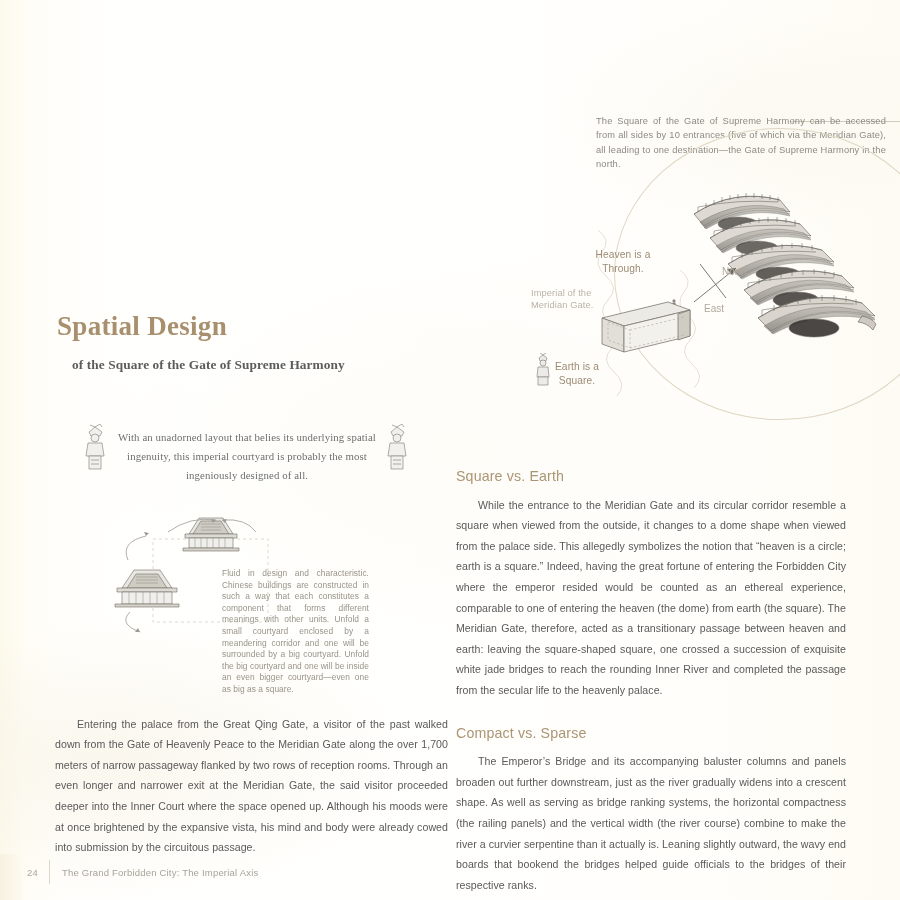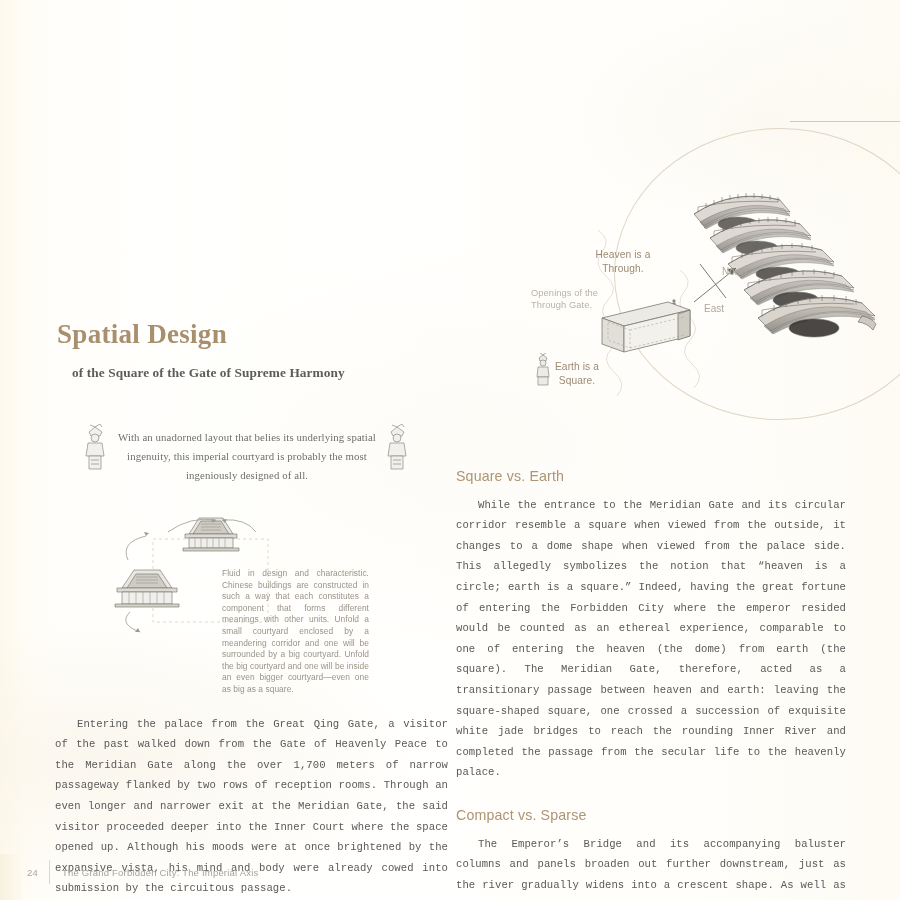--- a/index.html
+++ b/index.html
@@ -133,21 +133,21 @@
     left: 57px;
     top: 308px;
     width: 400px;
   }
   #page-title {
     font-family: "Liberation Serif", serif;
     font-weight: bold;
     font-size: 27px;
     color: #a8906f;
     letter-spacing: 0.3px;
-    margin: 12px 0 7px 0;
+    margin: 4px 0 7px 0;
     line-height: 1.1;
   }
   #page-subtitle {
     font-family: "Liberation Serif", serif;
     font-weight: bold;
     font-size: 13.3px;
     color: #5c5c5c;
     letter-spacing: 0.1px;
     margin: 15px;
   }
@@ -188,21 +188,21 @@
   }
 
   
   .body-para {
     font-size: 10.6px;
     line-height: 20.6px;
     color: #59595a;
     text-align: justify;
     letter-spacing: 0.05px;
   }
-  .body-para.indent { text-indent: 22px; font-family: Liberation Mono, monospace; }
+  .body-para.indent { text-indent: 22px; }
 
   #left-body {
     position: absolute;
     left: 55px;
     top: 703px;
     width: 393px;
   }
 
   #right-col {
     position: absolute;
@@ -261,20 +261,21 @@
   }
 </style>
 </head>
 <body>
 
 <div id="page">
 
   <div id="paper-texture"></div>
 
   <div id="top-caption-leader"></div>
+  <div id="top-caption">The Square of the Gate of Supreme Harmony can be accessed from all sides by 10 entrances (five of which via the Meridian Gate), all leading to one destination—the Gate of Supreme Harmony in the north.</div>
 
   <div id="plan-circle"></div>
 
   <svg style="position:absolute;left:540px;top:190px;width:360px;height:260px;" viewBox="0 0 360 260">
     <g fill="none" stroke="#e3ddd0" stroke-width="0.9">
       <path d="M58 40 q14 10 4 22 q-10 12 4 24 q14 12 2 24 q-12 12 2 24 q14 12 2 24 q-12 12 2 24 q14 12 3 24"></path>
       <path d="M140 80 q14 10 4 22 q-10 12 4 24 q14 12 2 24 q-12 12 2 24 q14 12 2 24"></path>
     </g>
   </svg>
 
@@ -361,21 +362,21 @@
   <div id="label-north">North</div>
   <div id="label-east">East</div>
 
   <svg id="fig-tiny-circle" class="figurine" viewBox="0 0 6 10">
     <ellipse cx="3" cy="2" rx="1.6" ry="1.8" fill="#8d8a84"></ellipse>
     <rect x="1.4" y="3.6" width="3.2" height="5.4" rx="1" fill="#8d8a84"></rect>
   </svg>
 
   <div id="label-heaven" class="diagram-label">Heaven is a Through.</div>
   <div id="label-earth" class="diagram-label">Earth is a Square.</div>
-  <div id="label-openings">Openings of the Through Gate.</div>
+  <div id="label-openings">Imperial of the Meridian Gate.</div>
 
   <svg id="gate-box" viewBox="0 0 100 62">
     <g stroke="#7c7970" stroke-width="0.8" fill="none">
 
       <path d="M6 22 L72 6 L94 14 L28 30 Z" fill="#eceae4"></path>
 
       <path d="M6 22 L28 30 L28 56 L6 48 Z" fill="#e2dfd8"></path>
 
       <path d="M28 30 L94 14 L94 40 L28 56 Z" fill="#f3f1ec"></path>
 

